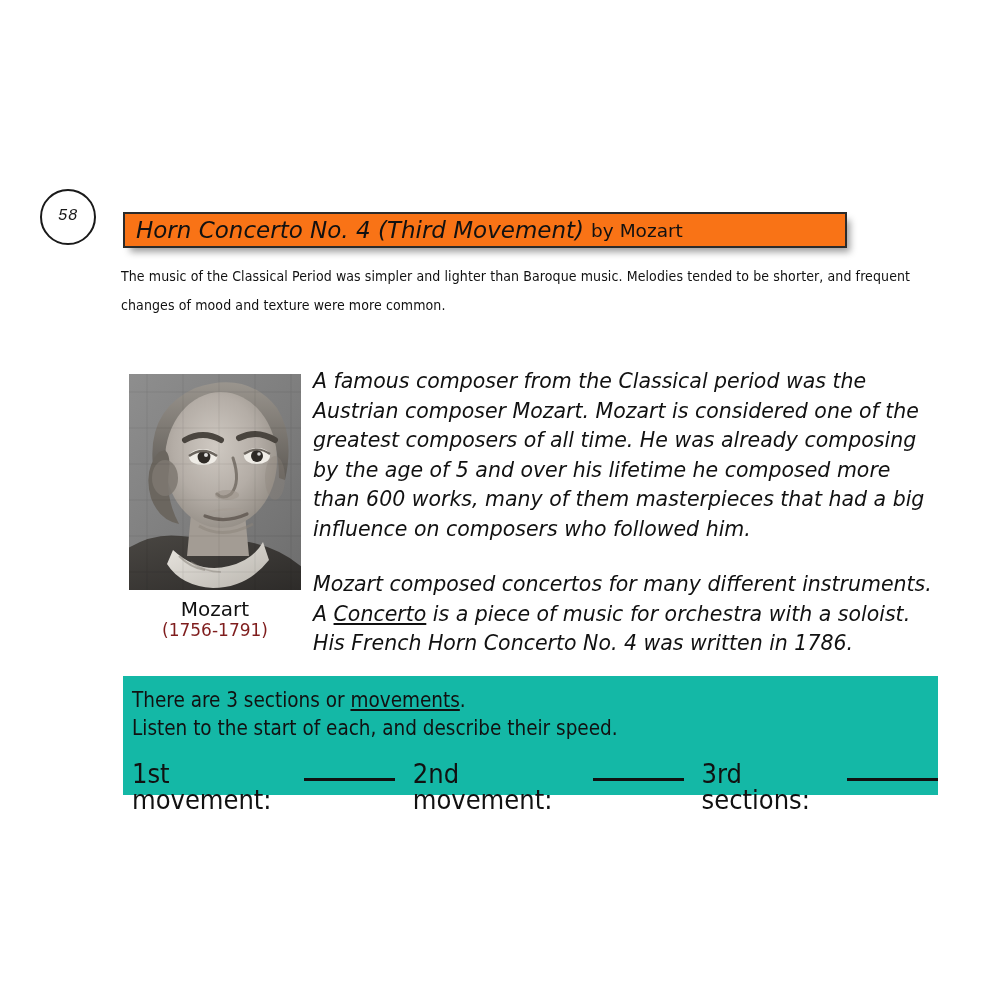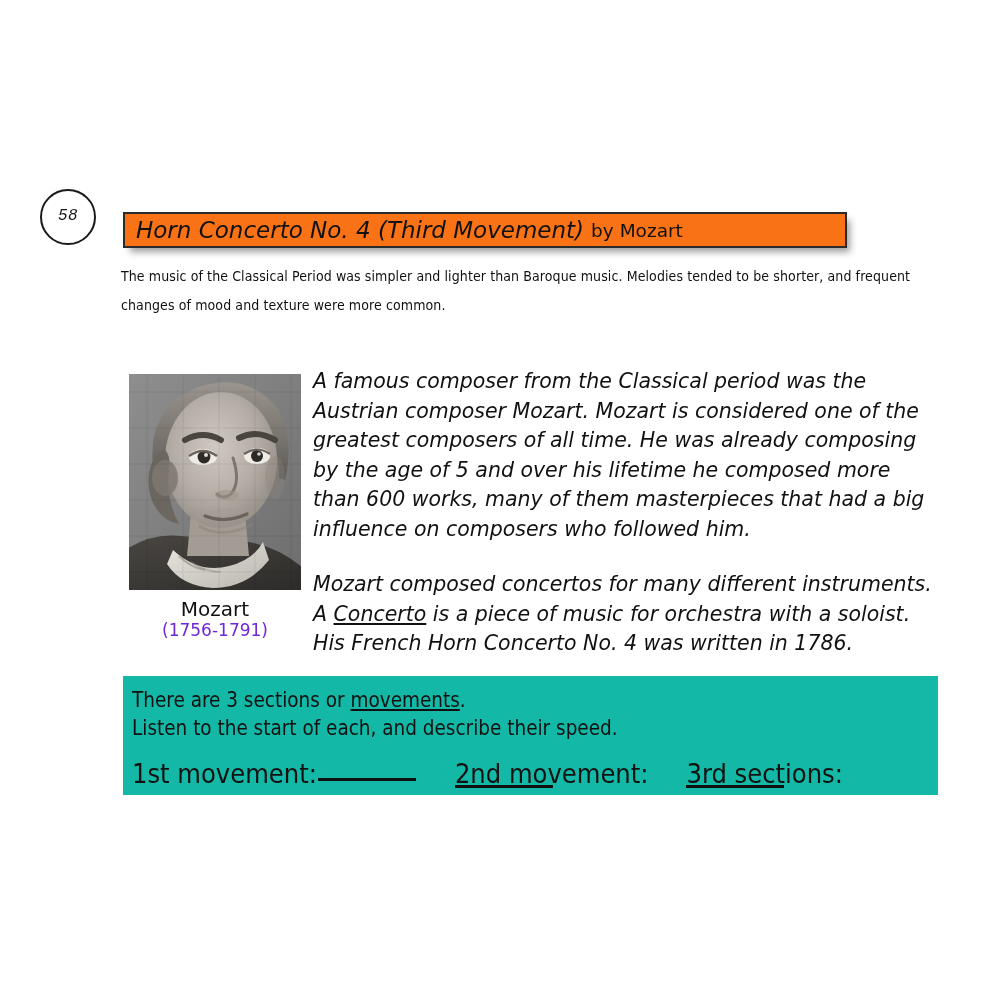--- a/index.html
+++ b/index.html
@@ -109,21 +109,21 @@
     font-family: "DejaVu Sans", sans-serif;
     font-size: 20px;
     color: #111111;
     margin-top: 9px;
     line-height: 1.05;
   }
   .caption-dates {
     text-align: center;
     font-family: "DejaVu Sans", sans-serif;
     font-size: 17px;
-    color: #6d28d9;
+    color: #7f1d1d;
     margin-top: 2px;
     line-height: 1.05;
   }
 
   
   .body-col {
     position: absolute;
     left: 309px;
     top: 363px;
     width: 632px;
@@ -164,21 +164,21 @@
   .blanks-row {
     margin-top: 19px;
     display: flex;
     align-items: baseline;
     font-family: "DejaVu Sans Condensed", "DejaVu Sans", sans-serif;
     font-size: 27px;
     color: #111111;
     line-height: 26px;
   }
   .blank-item { display: flex; align-items: baseline; }
-  .blank-item + .blank-item { margin-left: 38px; flex-direction: column; }
+  .blank-item + .blank-item { margin-left: 18px; }
   .blank-rule {
     display: inline-block;
     width: 98px;
     border-bottom: 3px solid #111111;
     margin-left: 1px;
     transform: translateY(-2px);
   }
 </style>
 </head>
 <body>

